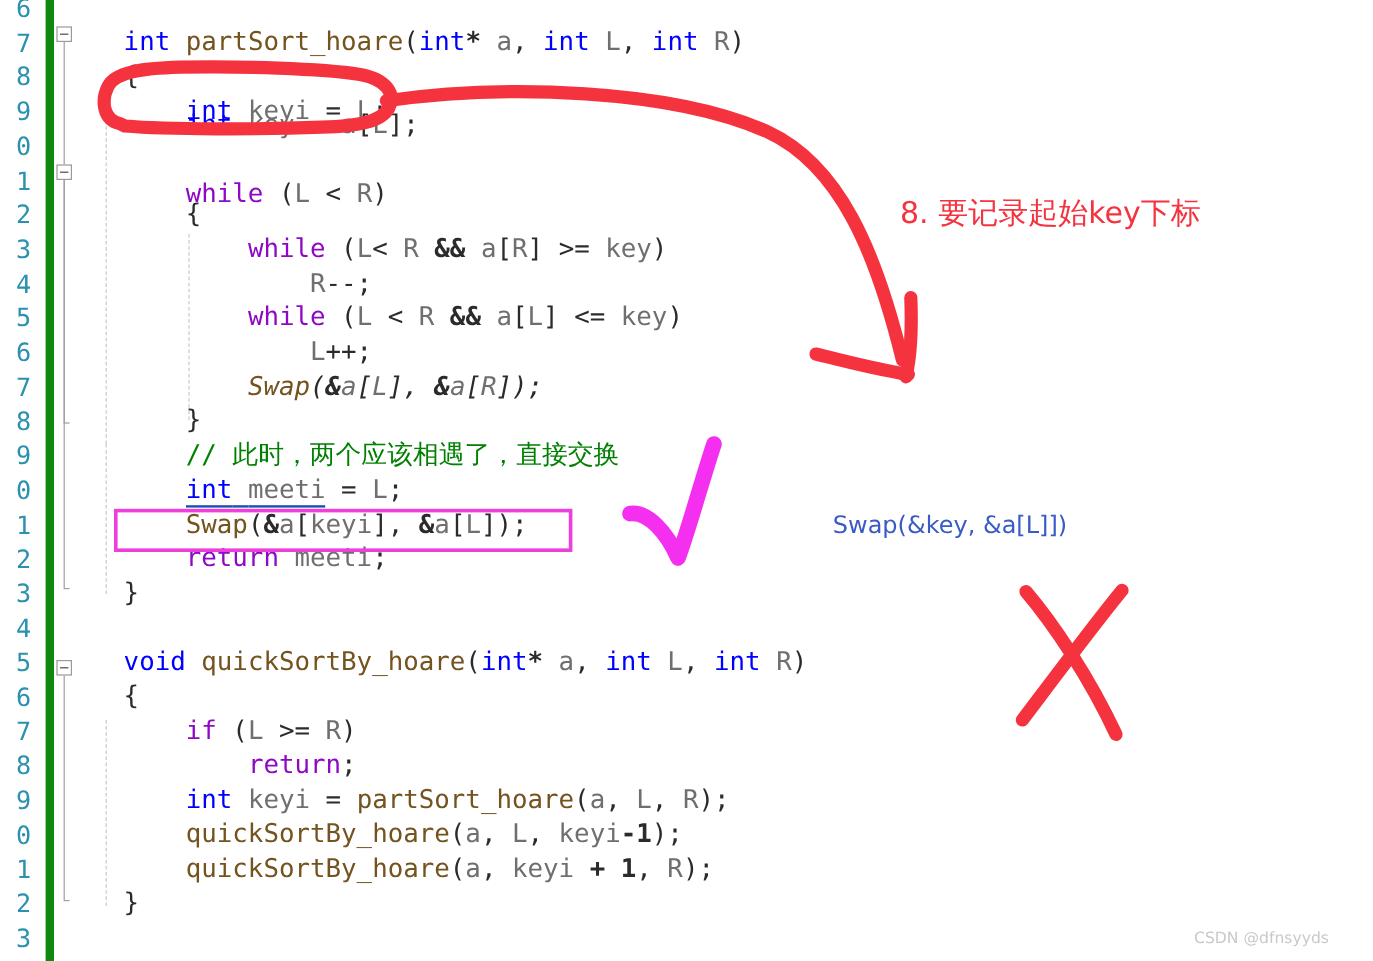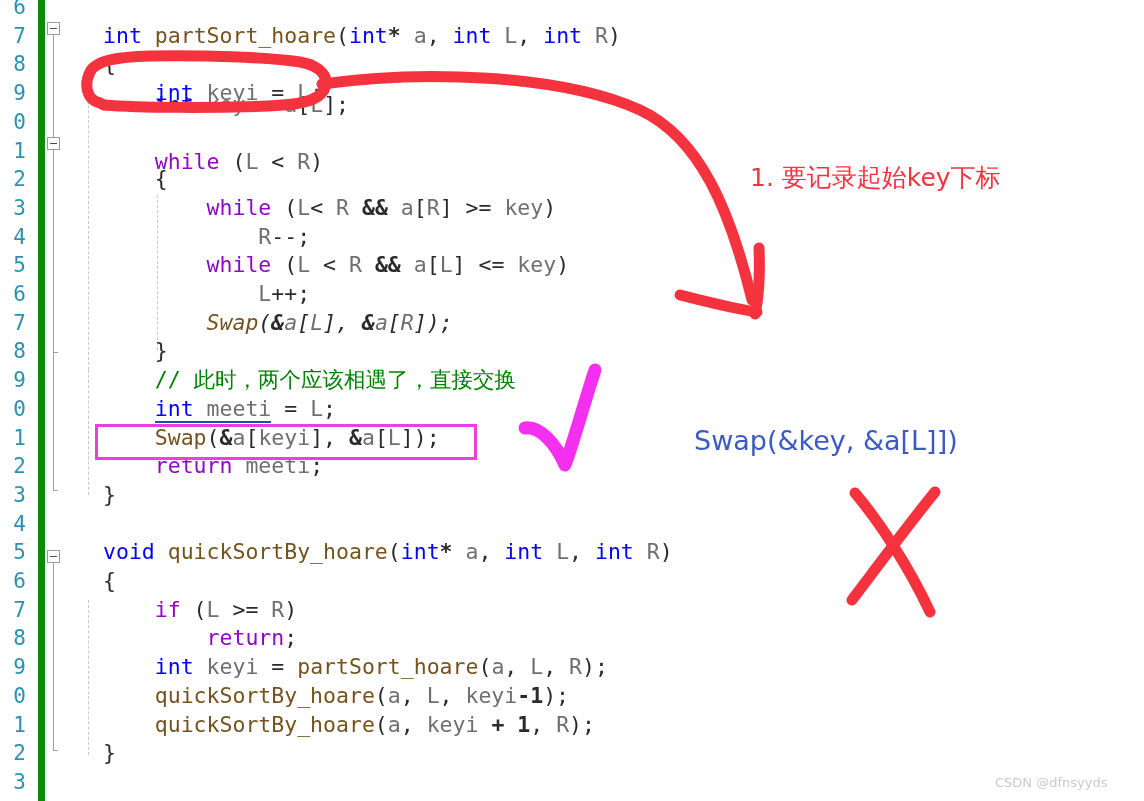--- a/index.html
+++ b/index.html
@@ -81,21 +81,21 @@
     color:#f5333f;
     font-family:"DejaVu Sans","Liberation Sans",sans-serif;
     font-size:25px;
     line-height:33px;
     white-space:pre;
   }
   .ann-blue-text{
     position:absolute;
     color:#3b5bc4;
     font-family:"DejaVu Sans","Liberation Sans",sans-serif;
-    font-size:27px;
+    font-size:20px;
     white-space:pre;
   }
   .magenta-box{
     position:absolute;
     border:3px solid #ec3fdc;
     box-sizing:border-box;
     background:transparent;
   }
   .watermark{
     position:absolute;
@@ -192,21 +192,21 @@
       <div class="cline" style="top: 624.4px;"><span class="pl">        </span><span class="ctl">return</span><span class="pl">;</span></div>
       <div class="cline" style="top: 653.1px;"><span class="pl">    </span><span class="kw">int</span><span class="pl"> </span><span class="id">keyi</span><span class="pl"> = </span><span class="fn">partSort_hoare</span><span class="pl">(</span><span class="id">a</span><span class="pl">, </span><span class="id">L</span><span class="pl">, </span><span class="id">R</span><span class="pl">);</span></div>
       <div class="cline" style="top: 681.8px;"><span class="pl">    </span><span class="fn">quickSortBy_hoare</span><span class="pl">(</span><span class="id">a</span><span class="pl">, </span><span class="id">L</span><span class="pl">, </span><span class="id">keyi</span><span class="op">-</span><span class="num">1</span><span class="pl">);</span></div>
       <div class="cline" style="top: 710.5px;"><span class="pl">    </span><span class="fn">quickSortBy_hoare</span><span class="pl">(</span><span class="id">a</span><span class="pl">, </span><span class="id">keyi</span><span class="pl"> </span><span class="op">+</span><span class="pl"> </span><span class="num">1</span><span class="pl">, </span><span class="id">R</span><span class="pl">);</span></div>
       <div class="cline" style="top: 739.2px;"><span class="pl">}</span></div>
       <div class="cline" style="top: 767.9px;"></div>
     </div>
 
   <div class="magenta-box" style="left:95px;top:424px;width:382px;height:36px;"></div>
 
-  <div class="ann-red-text" style="left:750px;top:161px;">1. 要记录起始key下标</div>
+  <div class="ann-red-text" style="left:750px;top:161px;">8. 要记录起始key下标</div>
 
   <div class="ann-blue-text" style="left:694px;top:425px;">Swap(&amp;key, &amp;a[L]])</div>
 
   <svg class="overlay" viewBox="0 0 1144 801" xmlns="http://www.w3.org/2000/svg">
 
     <g>
       <path d="M 100 103 C 86 100 84 84 90 72 C 96 60 118 57 150 56
                C 200 55 268 57 300 62 C 322 66 330 78 324 90
                C 318 101 300 105 268 106 C 215 108 140 108 104 105 Z" fill="none" stroke="#f5333f" stroke-width="11" stroke-linecap="round" stroke-linejoin="round"></path>
     </g>

